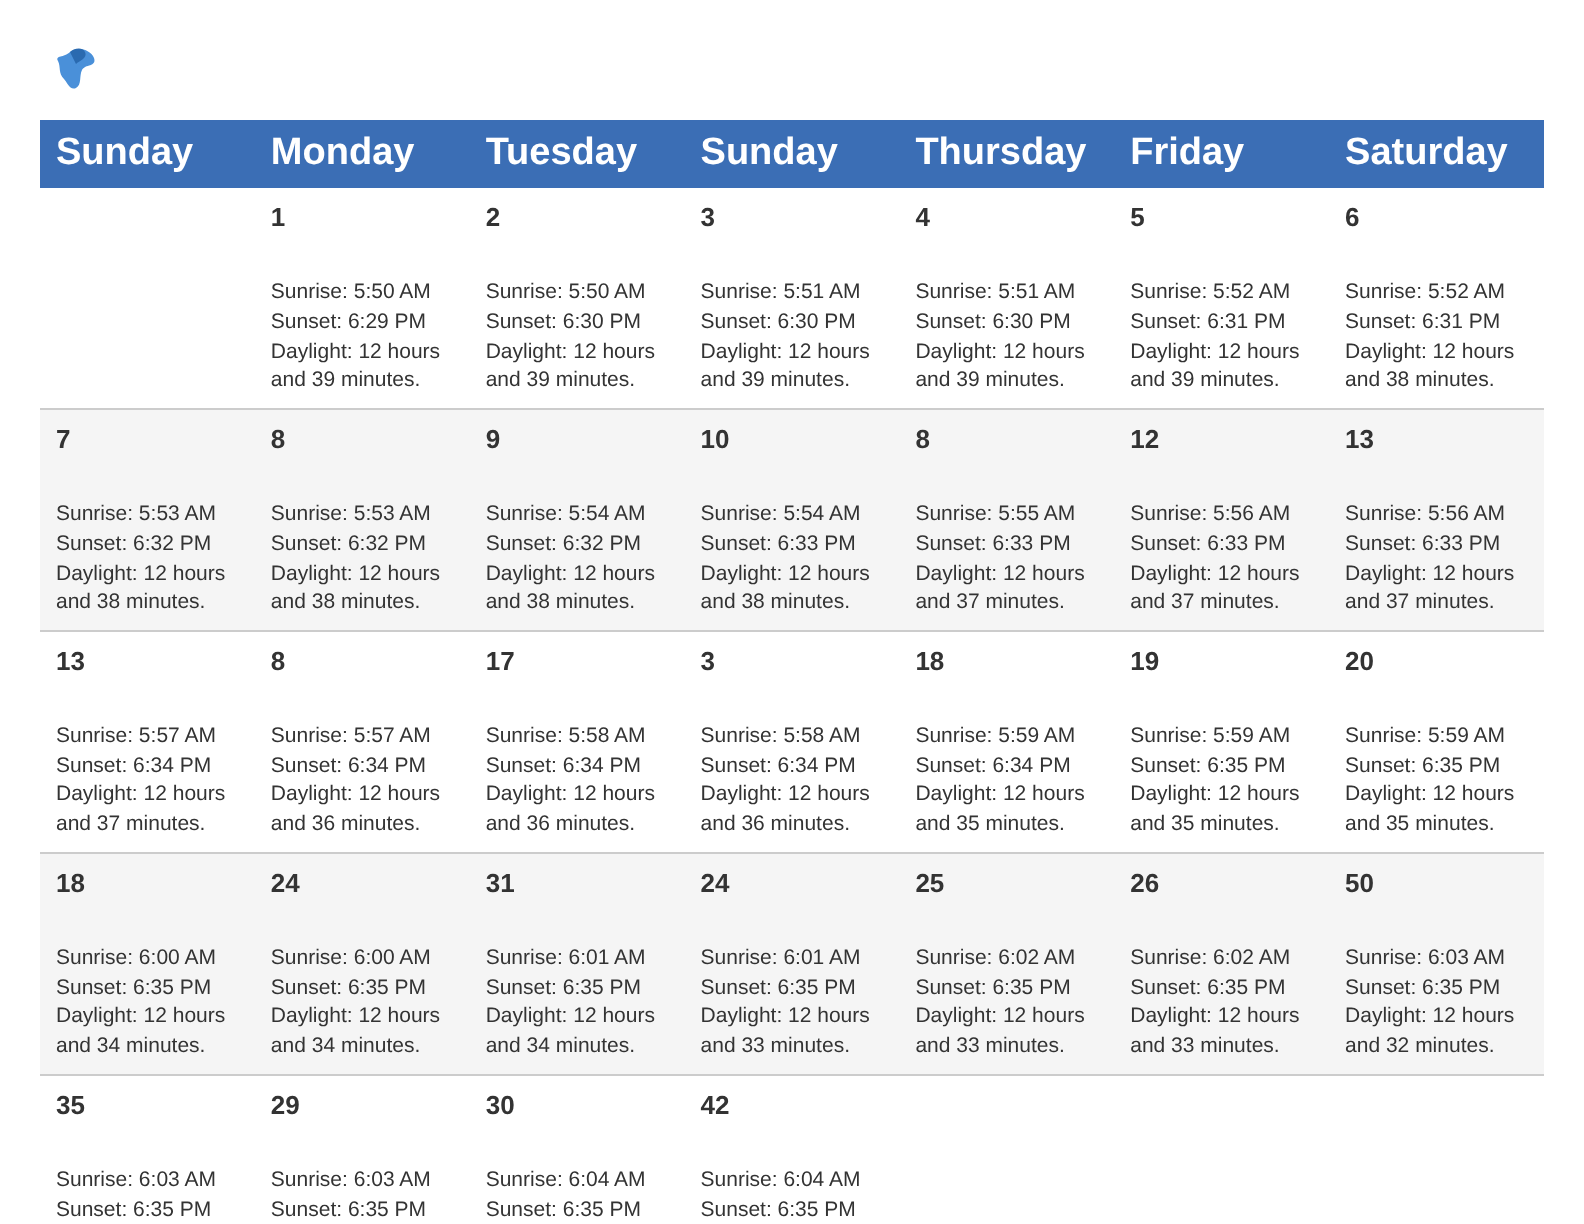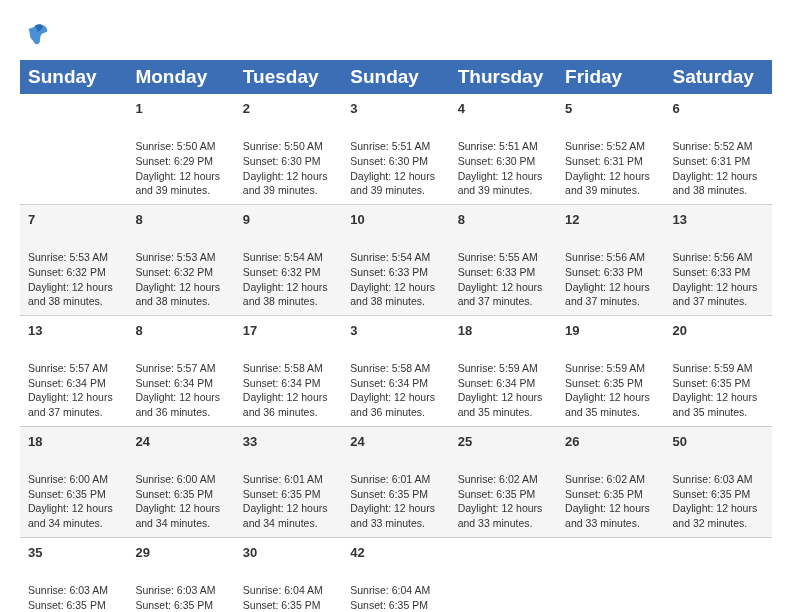--- a/index.html
+++ b/index.html
@@ -201,21 +201,21 @@
       <tr>
         <td>
           <div class="day-num">18</div>
           <div class="day-info">Sunrise: 6:00 AM<br>Sunset: 6:35 PM<br>Daylight: 12 hours<br>and 34 minutes.</div>
         </td>
         <td>
           <div class="day-num">24</div>
           <div class="day-info">Sunrise: 6:00 AM<br>Sunset: 6:35 PM<br>Daylight: 12 hours<br>and 34 minutes.</div>
         </td>
         <td>
-          <div class="day-num">33</div>
+          <div class="day-num">31</div>
           <div class="day-info">Sunrise: 6:01 AM<br>Sunset: 6:35 PM<br>Daylight: 12 hours<br>and 34 minutes.</div>
         </td>
         <td>
           <div class="day-num">24</div>
           <div class="day-info">Sunrise: 6:01 AM<br>Sunset: 6:35 PM<br>Daylight: 12 hours<br>and 33 minutes.</div>
         </td>
         <td>
           <div class="day-num">25</div>
           <div class="day-info">Sunrise: 6:02 AM<br>Sunset: 6:35 PM<br>Daylight: 12 hours<br>and 33 minutes.</div>
         </td>

